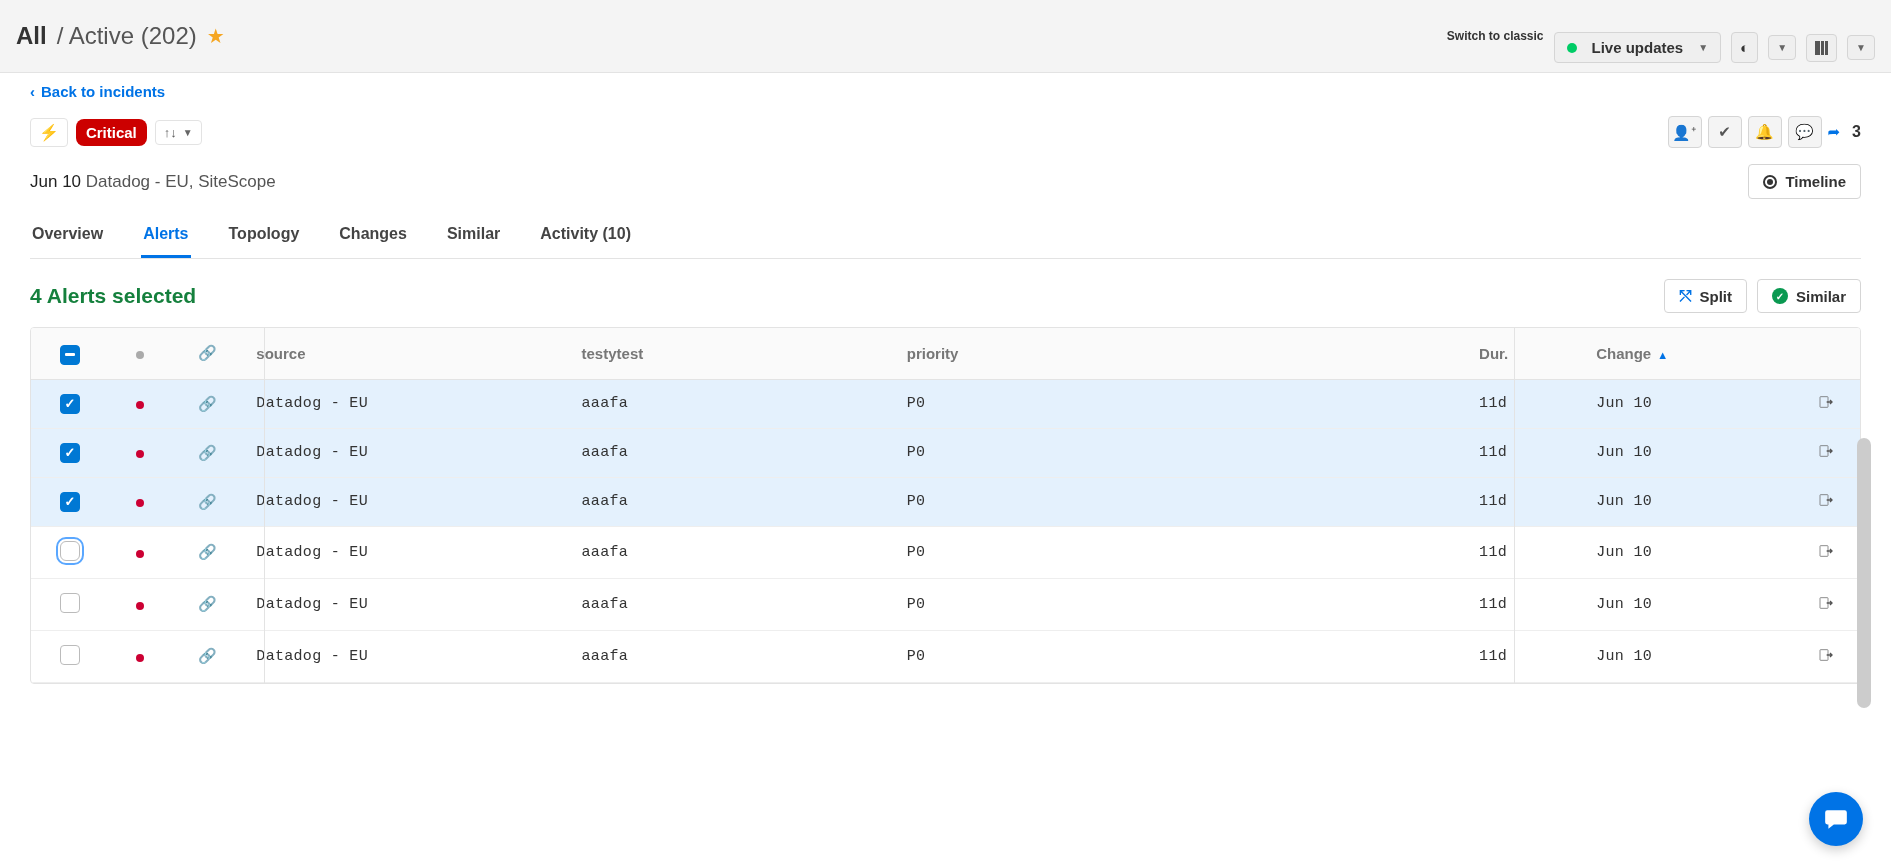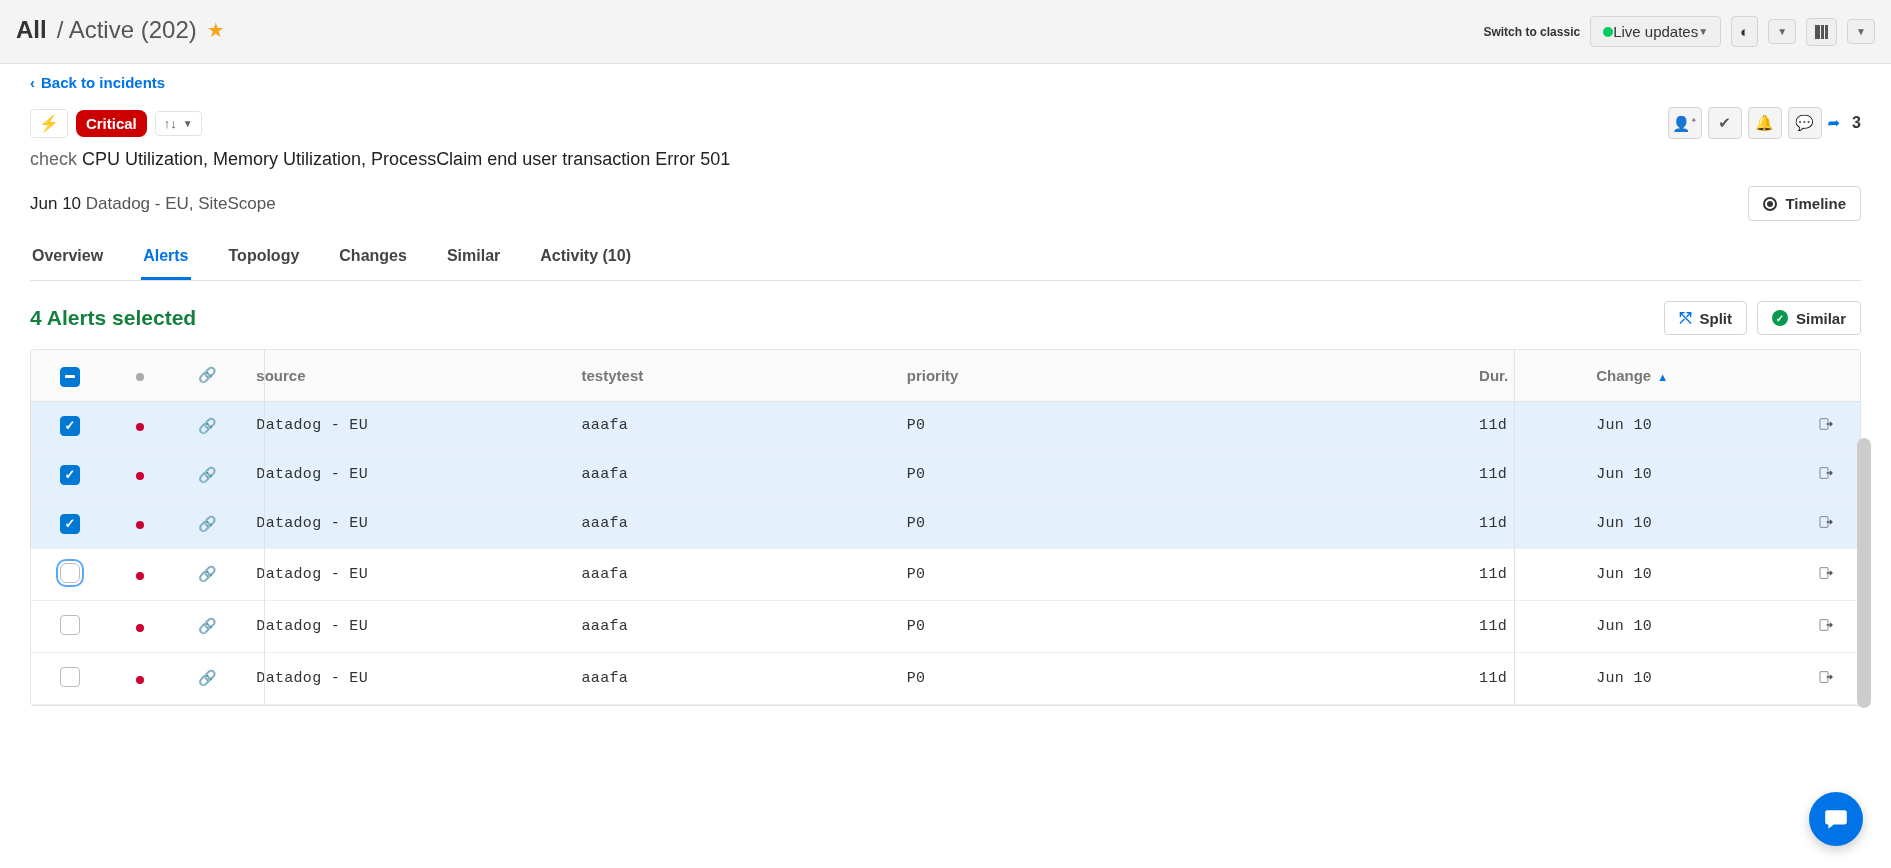--- a/index.html
+++ b/index.html
@@ -17,36 +17,36 @@
   body {
     margin: 0;
     font-family: -apple-system, BlinkMacSystemFont, "Segoe UI", Helvetica, Arial, sans-serif;
     font-size: 15px;
     color: var(--text);
     background: #fff;
   }
   
   .topbar {
     display: flex;
-    align-items: flex-start;
+    align-items: center;
     justify-content: space-between;
-    padding: 16px 16px;
+    padding: 9px 16px;
     background: var(--header-bg);
     border-bottom: 1px solid var(--border);
   }
   .title-group { display: flex; align-items: center; gap: 10px; }
   .title-group .t-all { font-size: 24px; font-weight: 700; }
   .title-group .t-active { font-size: 24px; color: #555; }
   .star { color: #f5a623; font-size: 20px; }
   .top-right { display: flex; align-items: center; gap: 10px; }
   .switch-cl { font-weight: 700; font-size: 12px; }
   .pill, .sq-btn {
-    display: inline-flex; align-items: center; gap: 0;
+    display: inline-flex; align-items: center; gap: 15px;
     background: #efefef; border: 1px solid #d5d5d5; border-radius: 4px;
-    padding: 6px 12px; font-weight: 400; cursor: pointer;
+    padding: 6px 12px; font-weight: 700; cursor: pointer; margin-top: 23px;
   }
   .sq-btn { padding: 6px 8px; }
   .pill .dot { width: 10px; height: 10px; border-radius: 50%; background: var(--badge-green); }
   .caret { font-size: 10px; color: #666; }
   .density-ico { display: inline-flex; gap: 1px; }
   .density-ico span { width: 3px; height: 14px; background: #555; }
   .density-ico span:nth-child(1){width:5px;}
   
   .page { padding: 10px 30px 0 30px; }
   .backlink { color: var(--link); font-weight: 700; text-decoration: none; display:inline-flex; align-items:center; gap:6px; margin-bottom:16px; font-size:15px;}
@@ -187,23 +187,20 @@
           <span>💬</span>
         </span>
       <span class="icon-btn" style="color:#0073e6;border:none;background:none;width:auto;">
         <span>➦</span>
       </span>
       <span class="share-count">3</span>
     </div>
   </div>
 
   
-  <div class="inc-sub">
-    <span class="lbl">check </span><span>CPU Utilization, Memory Utilization, ProcessClaim end user transaction Error 501</span>
-  </div>
   <div class="meta-row">
     <div class="meta-left">
       <span class="m-date">Jun 10</span><span> Datadog - EU, SiteScope</span>
     </div>
     <span class="tl-btn">
       <span class="rec"></span>
       <span>Timeline</span>
     </span>
   </div>
 

